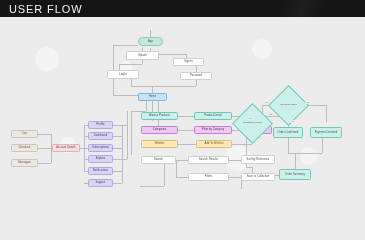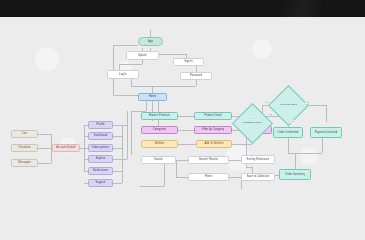--- a/index.html
+++ b/index.html
@@ -81,20 +81,21 @@
     position:absolute;font-size:2.4px;color:#8a8a8a;
     background:#ececed;padding:0 .4px;white-space:nowrap;
   }
 </style>
 </head>
 <body>
 
 <div id="app">
 
   <div class="header">
+    <div class="header-title">USER FLOW</div>
     <div class="header-shine"></div>
   </div>
 
   <div class="canvas">
 
     <div class="blob" style="left:35px;top:30px;width:24px;height:24px;"></div>
     <div class="blob" style="left:252px;top:22px;width:20px;height:20px;"></div>
     <div class="blob" style="left:118px;top:44px;width:14px;height:14px;"></div>
     <div class="blob" style="left:225px;top:128px;width:26px;height:26px;"></div>
     <div class="blob" style="left:300px;top:130px;width:18px;height:18px;"></div>

